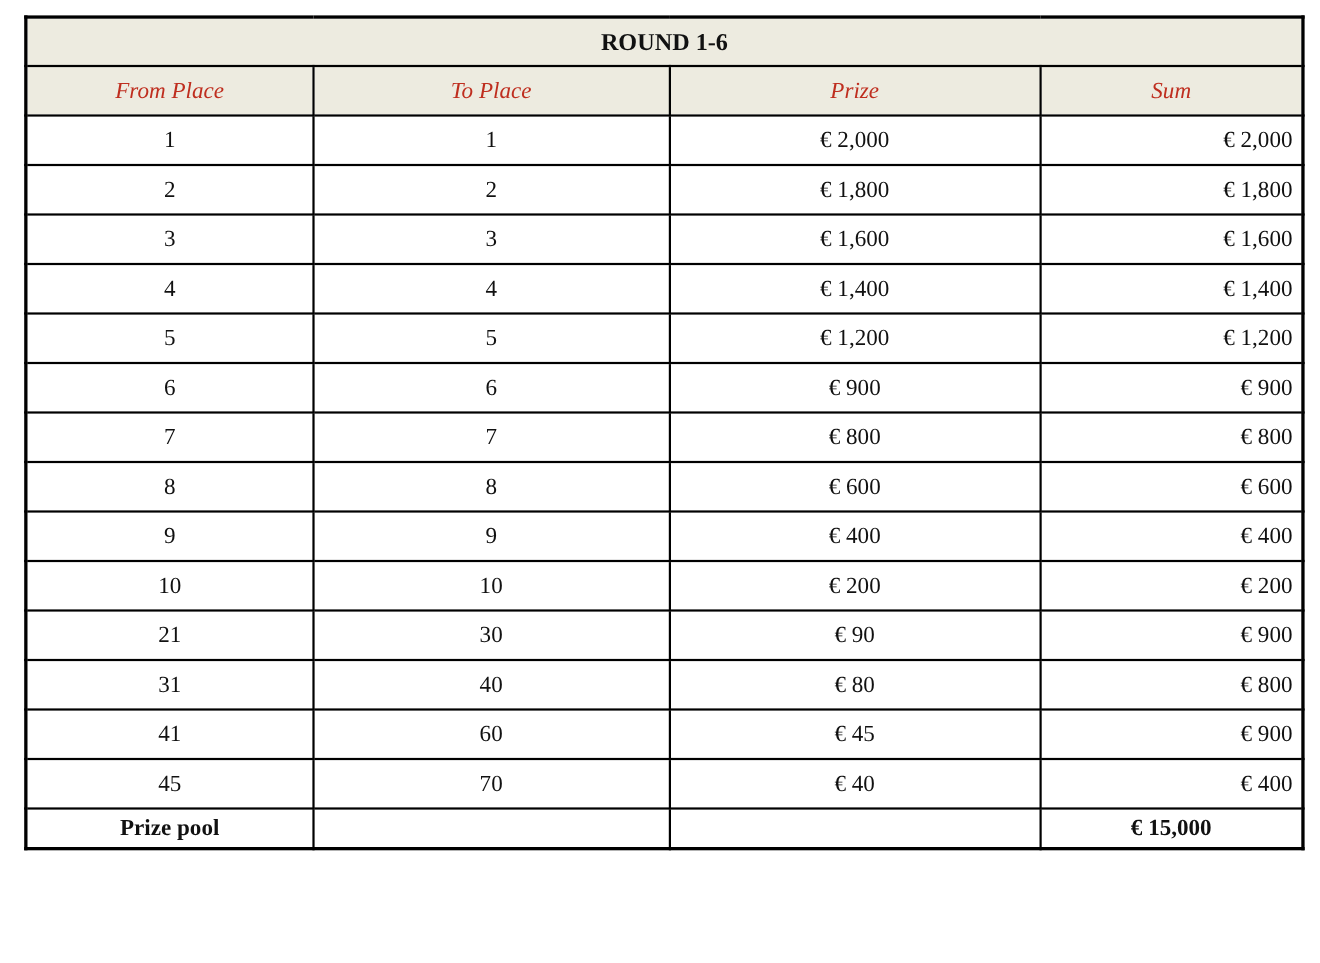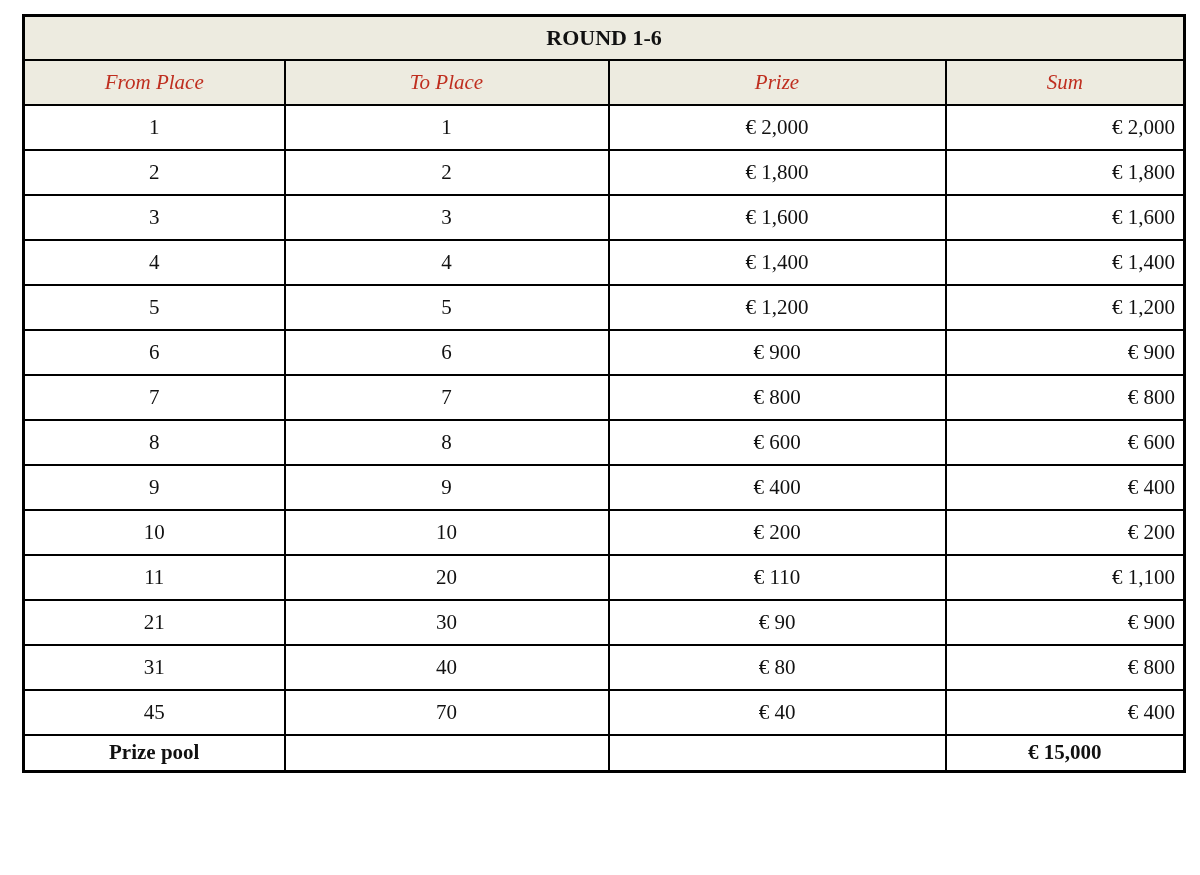--- a/index.html
+++ b/index.html
@@ -141,36 +141,36 @@
         <td>€ 400</td>
         <td class="sum">€ 400</td>
       </tr>
       <tr>
         <td>10</td>
         <td>10</td>
         <td>€ 200</td>
         <td class="sum">€ 200</td>
       </tr>
       <tr>
-        <td>11</td>
-        <td>20</td>
-        <td>€ 110</td>
-        <td class="sum">€ 1,100</td>
-      </tr>
-      <tr>
         <td>21</td>
         <td>30</td>
         <td>€ 90</td>
         <td class="sum">€ 900</td>
       </tr>
       <tr>
         <td>31</td>
         <td>40</td>
         <td>€ 80</td>
         <td class="sum">€ 800</td>
+      </tr>
+      <tr>
+        <td>41</td>
+        <td>60</td>
+        <td>€ 45</td>
+        <td class="sum">€ 900</td>
       </tr>
       <tr>
         <td>45</td>
         <td>70</td>
         <td>€ 40</td>
         <td class="sum">€ 400</td>
       </tr>
       <tr class="footer-row">
         <td>Prize pool</td>
         <td></td>

